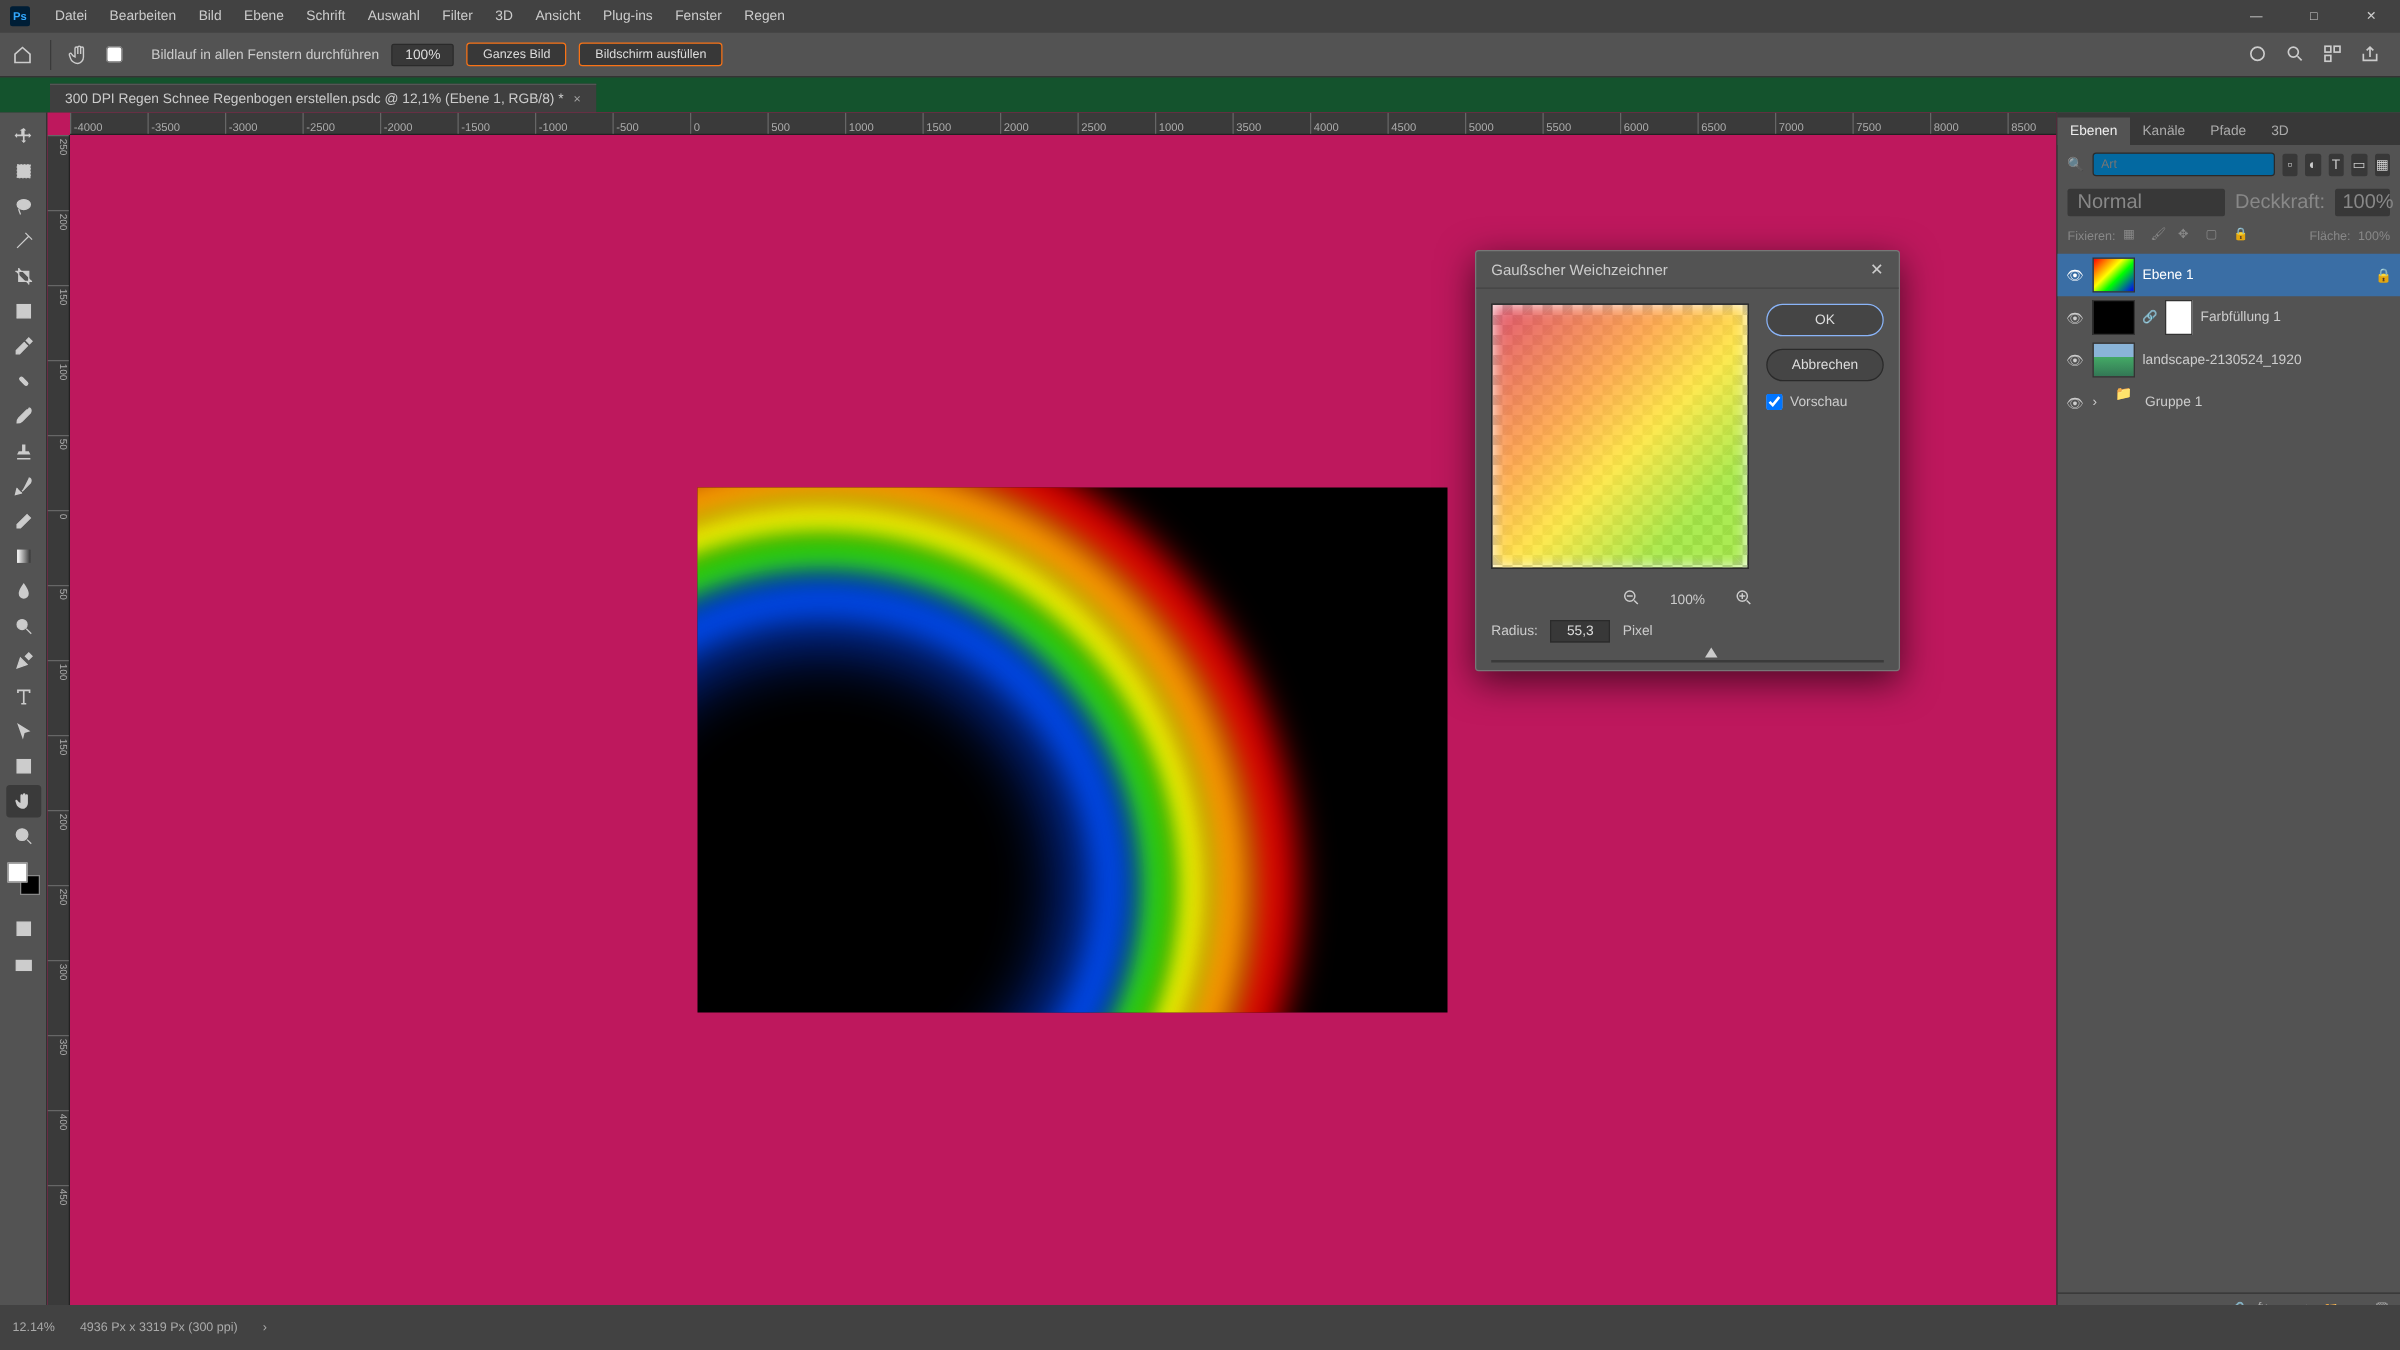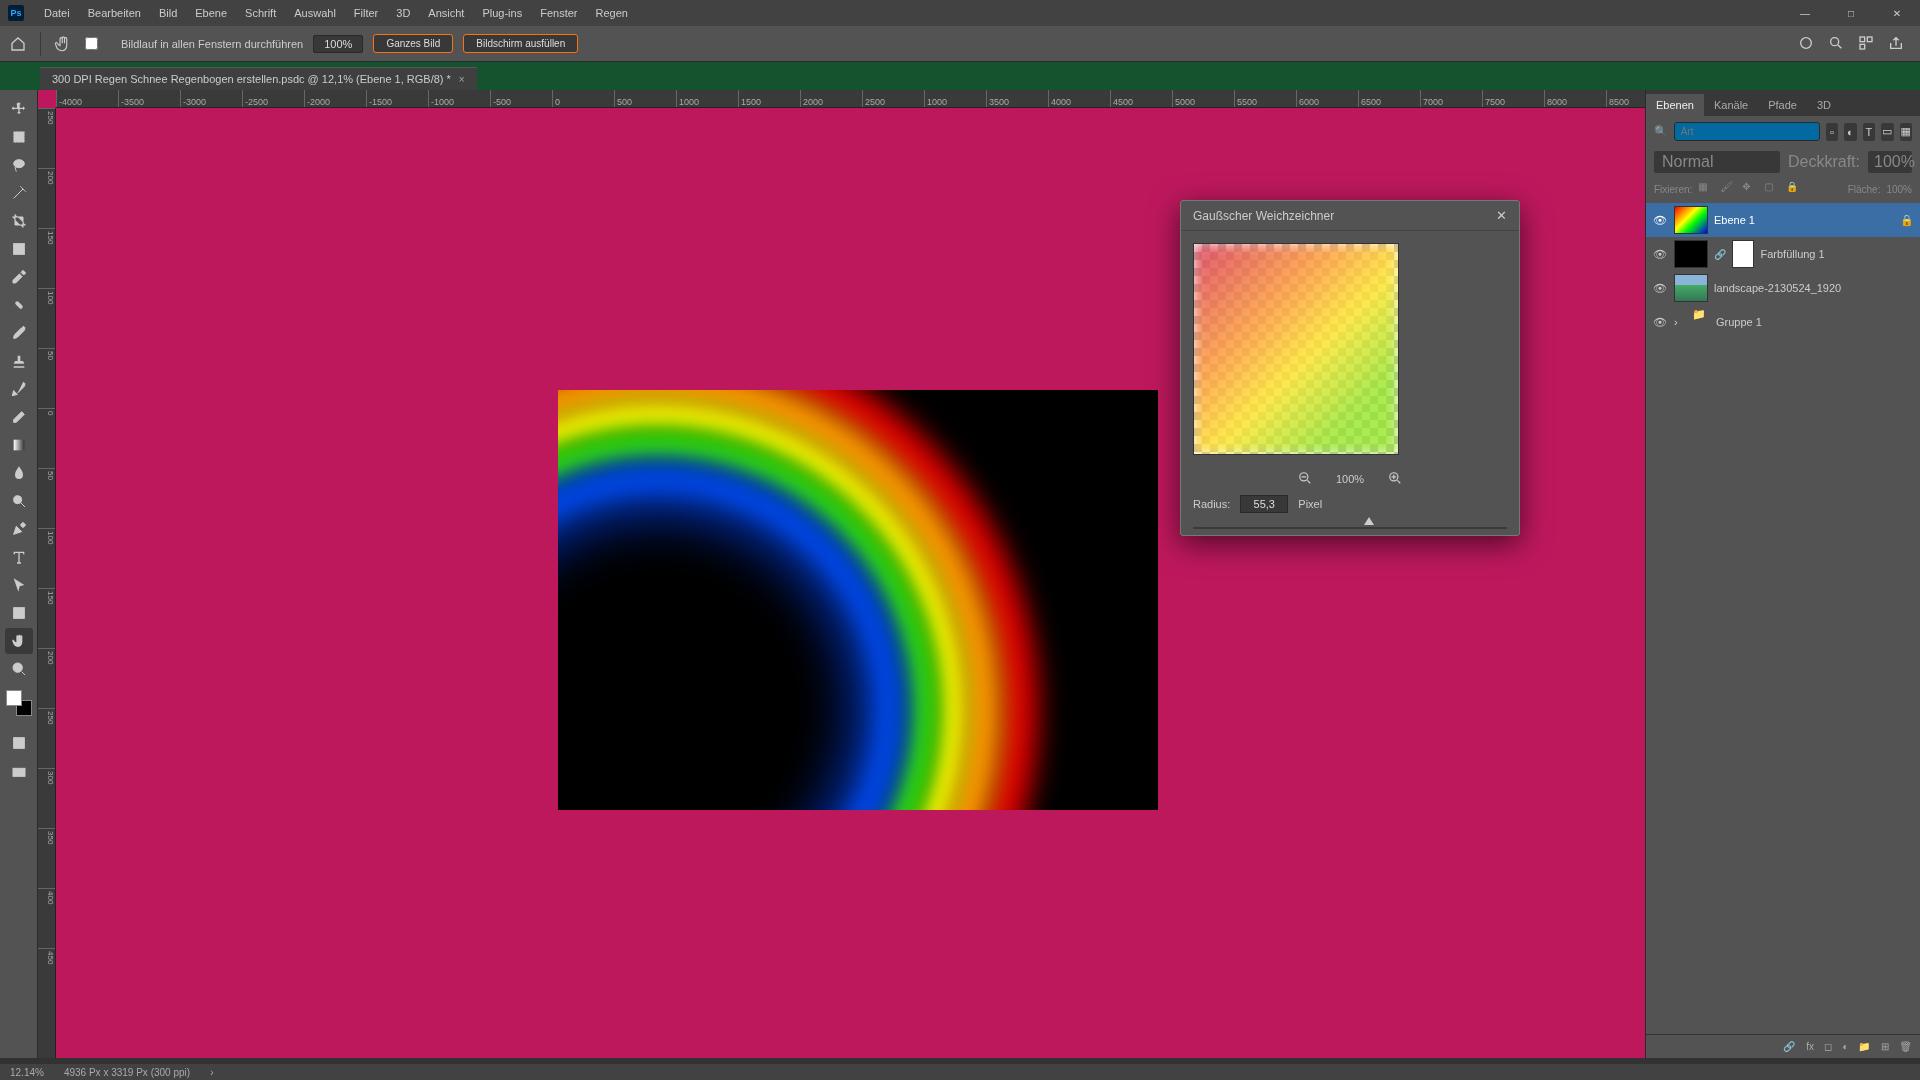--- a/index.html
+++ b/index.html
@@ -51,21 +51,21 @@
 .lock-row .ic{width:16px;height:16px}
 .layers{flex:1;padding:2px 0}
 .layer{display:flex;align-items:center;padding:3px 6px;gap:6px;font-size:11px}
 .layer.selected{background:#3a6ea5;color:#fff}
 .eye{width:16px;height:16px;display:flex;align-items:center;justify-content:center}
 .thumb{width:34px;height:28px;background:#888;border:1px solid #333;flex:none}
 .thumb.black{background:#000}
 .thumb.folder{background:none;border:none;width:18px}
 .mask{width:22px;height:28px;background:#fff;border:1px solid #333}
 .panel-footer{height:24px;border-top:1px solid #333;display:flex;align-items:center;justify-content:flex-end;gap:10px;padding:0 8px;font-size:10px;color:#aaa}
-.statusbar{position:absolute;bottom:0;left:0;right:0;height:16px;background:#424242;display:flex;align-items:center;padding:2px 10px;font-size:10px;color:#aaa;gap:20px}
+.statusbar{position:absolute;bottom:0;left:0;right:0;height:36px;background:#424242;display:flex;align-items:center;padding:2px 10px;font-size:10px;color:#aaa;gap:20px}
 
 .dialog{position:absolute;top:200px;left:1180px;width:340px;background:#535353;border:1px solid #777;box-shadow:0 8px 30px rgba(0,0,0,.6);border-radius:3px}
 .dialog-title{height:30px;display:flex;align-items:center;padding:0 12px;font-size:12px;border-bottom:1px solid #444}
 .dialog-title .x{margin-left:auto;font-size:13px;cursor:pointer}
 .dialog-body{padding:12px;display:flex;gap:14px}
 .preview-box{width:206px;height:212px;border:1px solid #333;background:#000;position:relative;overflow:hidden}
 .dialog-right{flex:1;display:flex;flex-direction:column;gap:10px}
 .dlg-btn{background:#454545;border:1px solid #2a2a2a;color:#ddd;padding:6px 0;border-radius:14px;font-size:11px;text-align:center}
 .dlg-btn.primary{border:1px solid #8ab4f8}
 .dlg-check{display:flex;align-items:center;gap:6px;font-size:11px}
@@ -415,20 +415,28 @@
 <div class="dialog">
   <div class="dialog-title">
     <span>Gaußscher Weichzeichner</span>
     <span class="x">✕</span>
   </div>
   <div class="dialog-body">
     <div class="preview-box">
       <div style="position:absolute;inset:0" class="checker"></div>
       <div style="position:absolute;inset:0;background:linear-gradient(135deg,rgba(220,60,90,.85),rgba(255,160,60,.85) 35%,rgba(255,230,50,.85) 55%,rgba(150,230,40,.8) 80%);filter:blur(6px)"></div>
     </div>
+    <div class="dialog-right">
+      <div class="dlg-btn primary">OK</div>
+      <div class="dlg-btn">Abbrechen</div>
+      <label class="dlg-check">
+          <input type="checkbox" checked="" style=""> 
+          <span>Vorschau</span>
+        </label>
+    </div>
   </div>
   <div class="zoom-row">
     <span><svg width="14" height="14" viewBox="0 0 24 24" fill="none" stroke="#ccc" stroke-width="2">
           <circle cx="10" cy="10" r="7"></circle>
           <path d="M6 10h8M16 16l5 5"></path>
         </svg></span>
     <span>100%</span>
     <span><svg width="14" height="14" viewBox="0 0 24 24" fill="none" stroke="#ccc" stroke-width="2">
           <circle cx="10" cy="10" r="7"></circle>
           <path d="M6 10h8M10 6v8M16 16l5 5"></path>

